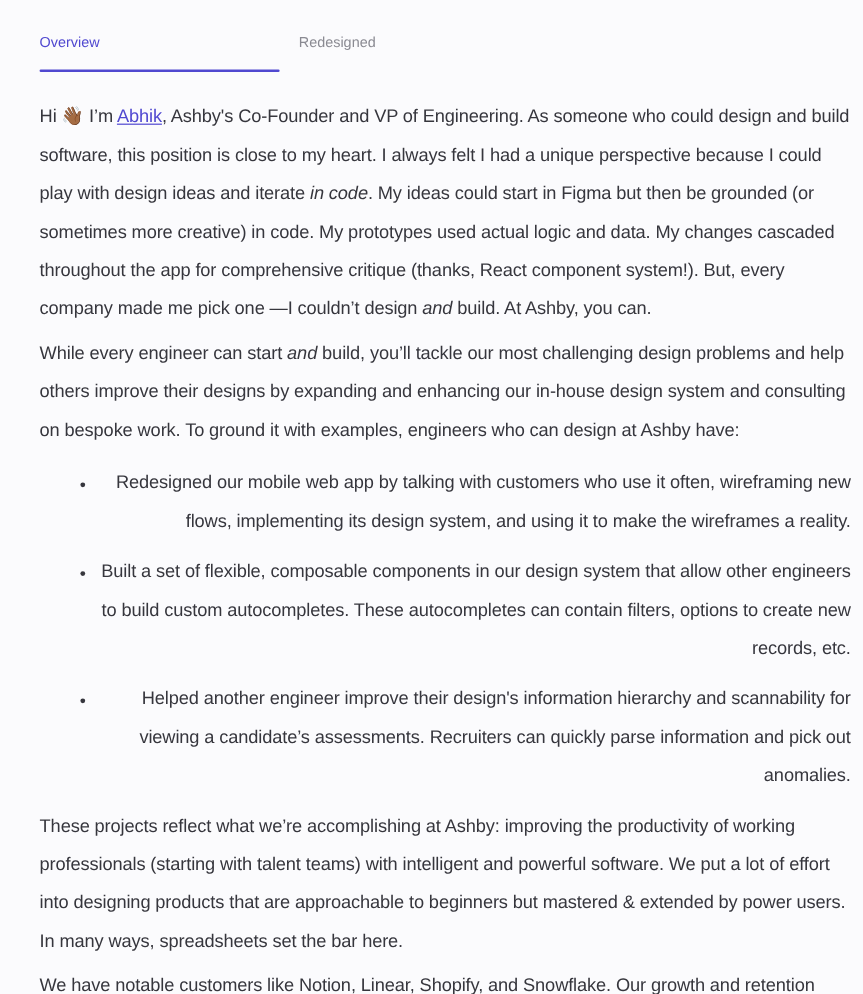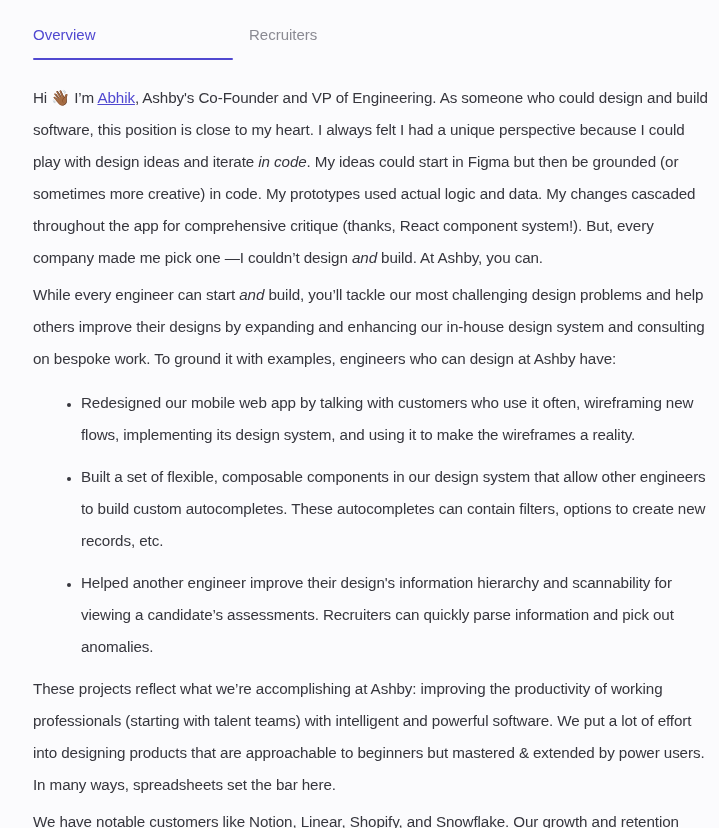--- a/index.html
+++ b/index.html
@@ -14,21 +14,21 @@
       font-family: "Liberation Sans", "DejaVu Sans", sans-serif;
       color: #36363d;
     }
     .tabs {
       position: relative;
       height: 61px;
     }
     .tab {
       position: absolute;
       top: 25px;
-      font-size: 15px;
+      font-size: 12px;
       line-height: 20px;
       cursor: pointer;
     }
     .tab-overview {
       left: 33px;
       color: #5048d0;
     }
     .tab-application {
       left: 249px;
       color: #8a8a92;
@@ -54,39 +54,40 @@
     .content p {
       margin: 0 0 5px 0;
     }
     .content a {
       color: #5048d0;
       text-decoration: underline;
     }
     .content ul {
       margin: 12px 0 8px 0;
       padding-left: 48px;
+      text-align: right;
     }
     .content li {
       margin-bottom: 10px;
       padding-left: 0;
     }
     .content li::marker {
       font-size: 12px;
     }
     .emoji {
       display: inline-block;
       font-style: normal;
     }
   </style>
 </head>
 <body>
 
 <div class="tabs">
   <div class="tab tab-overview">Overview</div>
-  <div class="tab tab-application">Recruiters</div>
+  <div class="tab tab-application">Redesigned</div>
   <div class="tab-underline"></div>
 </div>
 
 <div class="content">
   <p><span>Hi </span><span class="emoji">👋🏾</span><span> I’m </span><a href="#">Abhik</a><span>, Ashby's Co-Founder and VP of Engineering. As someone who could design and build software, this position is close to my heart. I always felt I had a unique perspective because I could play with design ideas and iterate </span><em>in code</em><span>. My ideas could start in Figma but then be grounded (or sometimes more creative) in code. My prototypes used actual logic and data. My changes cascaded throughout the app for comprehensive critique (thanks, React component system!). But, every company made me pick one —I couldn’t design </span><em>and</em><span> build. At Ashby, you can.</span></p>
 
   <p><span>While every engineer can start </span><em>and</em><span> build, you’ll tackle our most challenging design problems and help others improve their designs by expanding and enhancing our in-house design system and consulting on bespoke work. To ground it with examples, engineers who can design at Ashby have:</span></p>
 
   <ul>
     <li>Redesigned our mobile web app by talking with customers who use it often, wireframing new flows, implementing its design system, and using it to make the wireframes a reality.</li>

